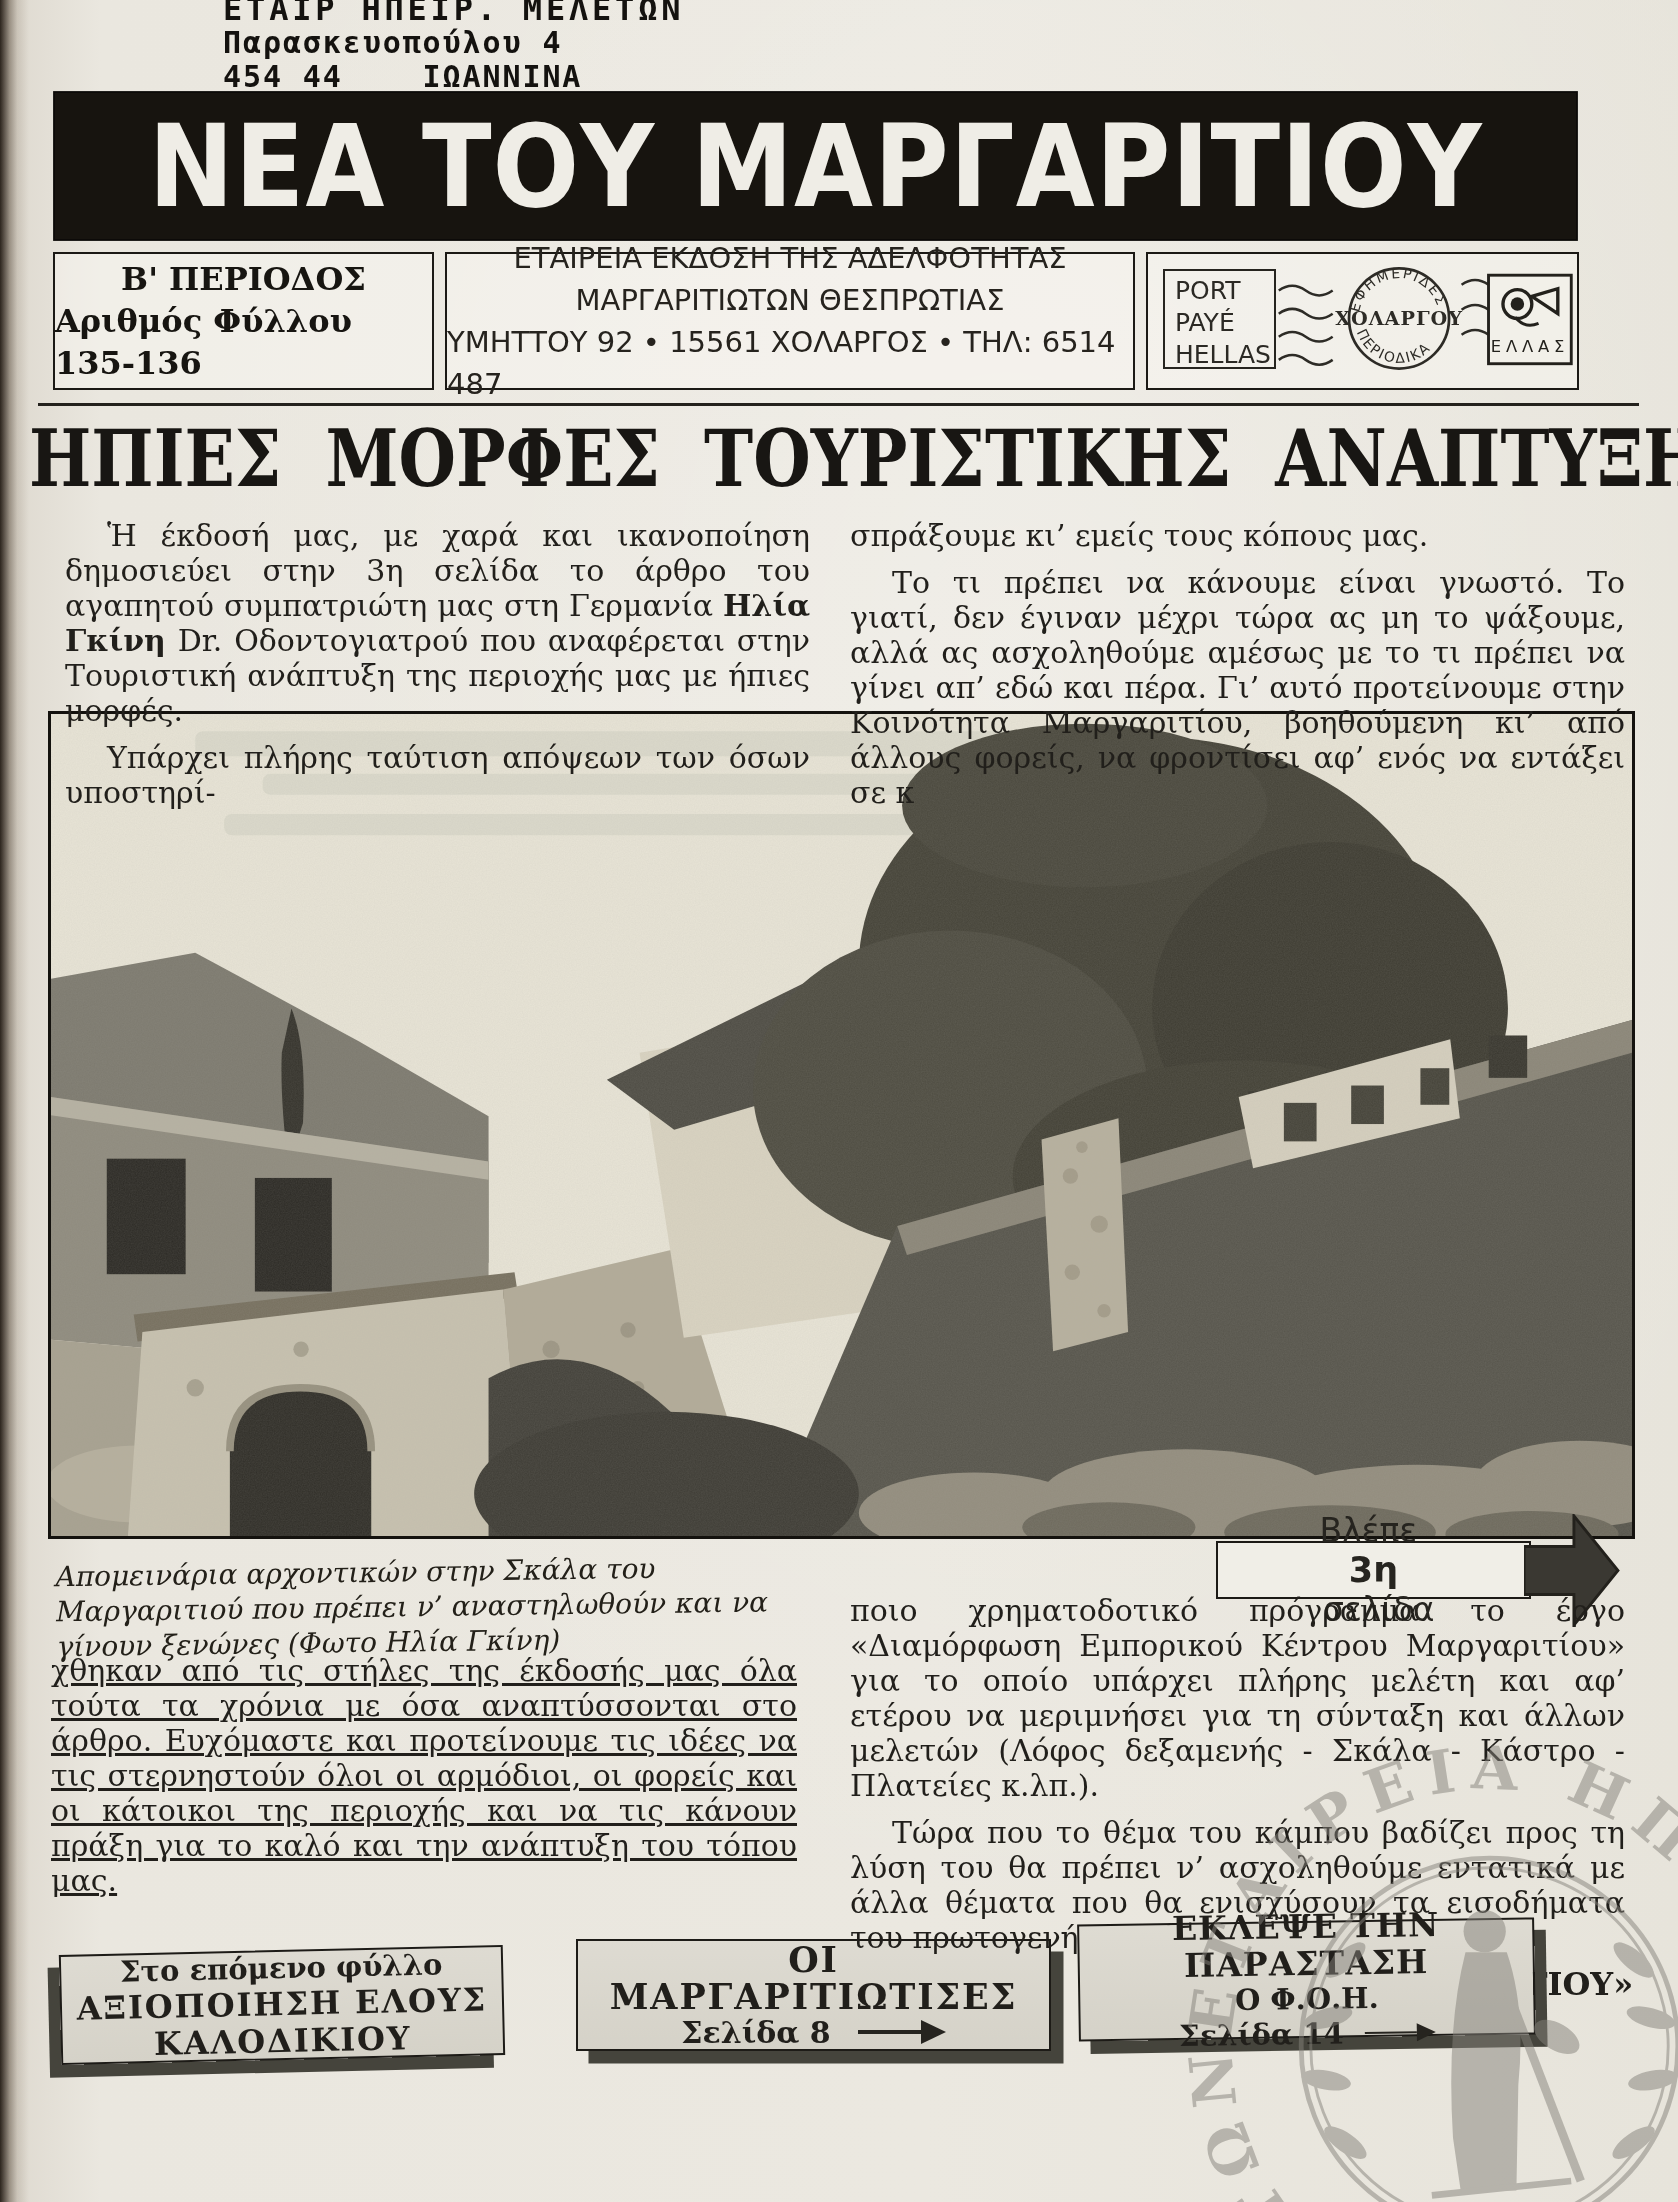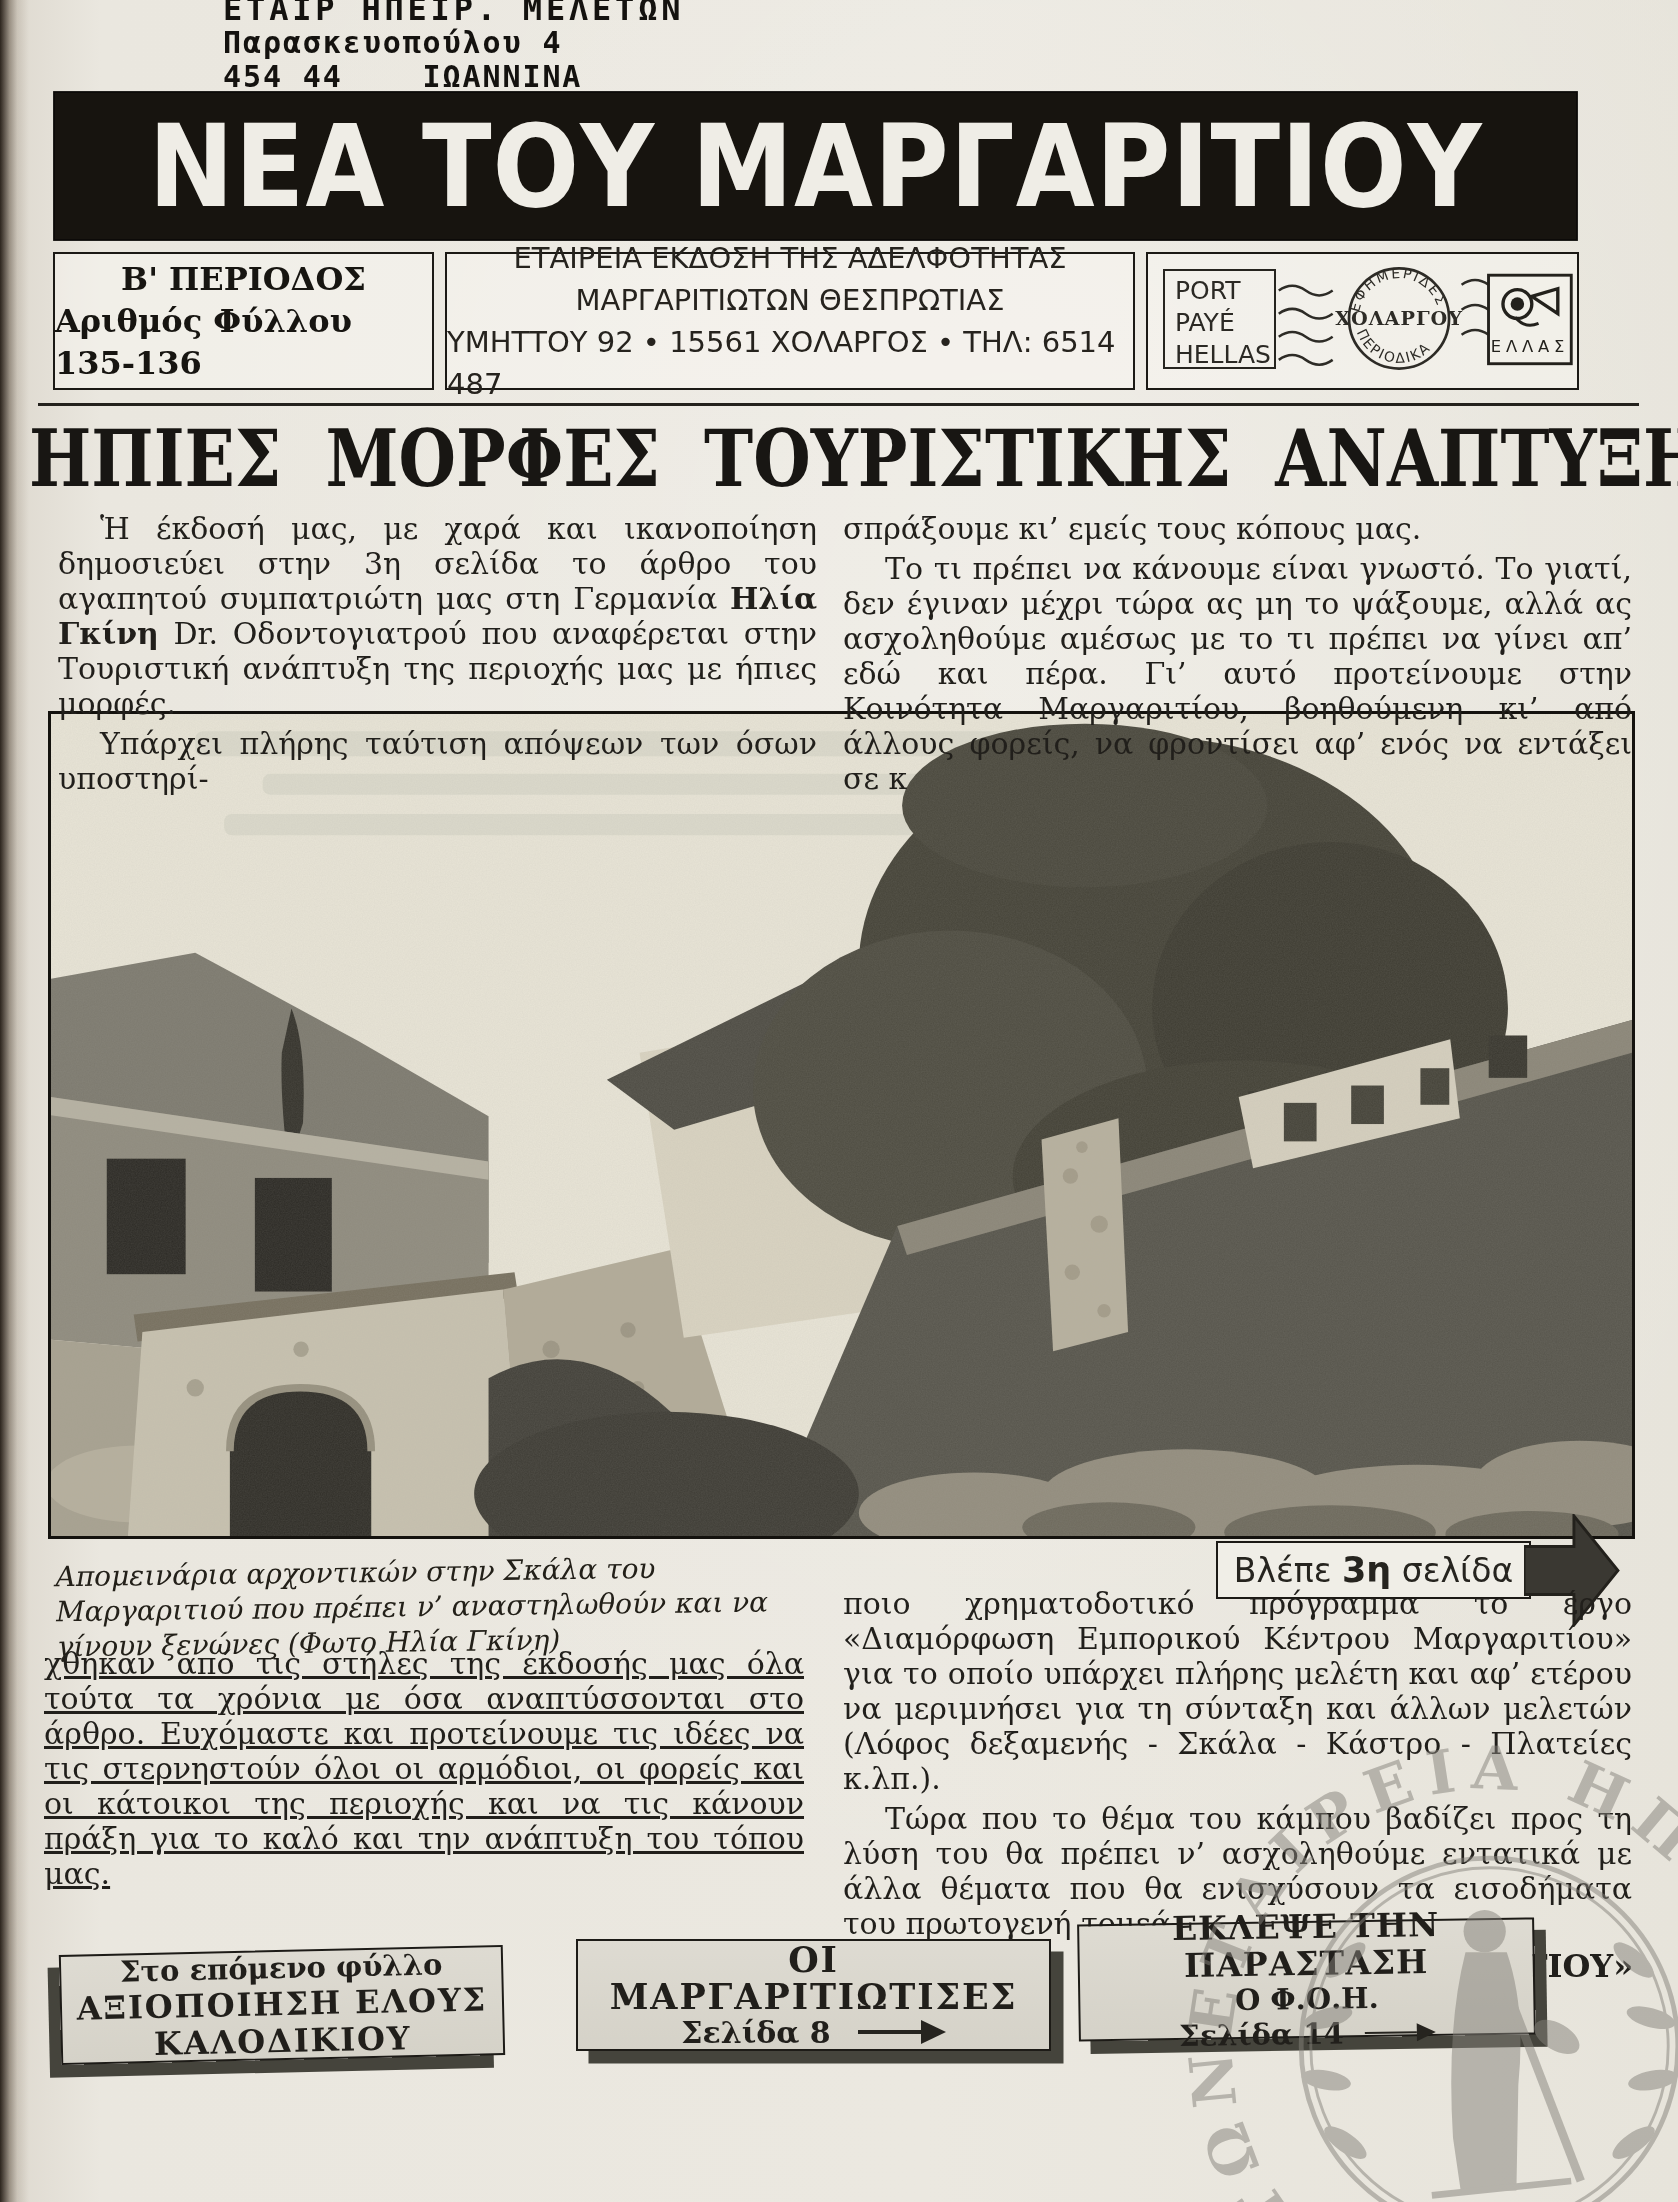--- a/index.html
+++ b/index.html
@@ -57,21 +57,21 @@
   .rule{left:38px;top:403px;width:1601px;height:2.9px;background:#24221d;}
   
   .headline{
     left:29px;top:413px;width:1621px;text-align:center;
     font-weight:bold;font-size:66px;color:#181613;
     transform:scaleY(1.18);transform-origin:top center;
     letter-spacing:0px;word-spacing:21px;white-space:nowrap;
   }
   
   .body-col{font-size:30px;line-height:35px;text-align:justify;color:#211f1b;}
-  .body-col p{margin:5px;}
+  .body-col p{margin:12px;}
   .body-col p.ind{text-indent:42px;}
   .col1-top{left:53px;top:506px;width:769px;}
   .col2-top{left:838px;top:506px;width:799px;}
   .col1-bot{left:39px;top:1641px;width:770px;text-decoration:underline;}
   .col2-bot{left:838px;top:1581px;width:799px;}
   .signature{margin-top:7.7px;text-align:right;font-weight:bold;font-size:32px;padding-right:3.8px;}
   
   .photo{
     left:48px;top:711px;width:1587px;height:828px;
     border:3.8px solid #14120e;box-sizing:border-box;background:#e8e4d7;
@@ -82,20 +82,21 @@
     left:56px;top:1554px;width:769px;
     font-style:italic;font-size:28px;line-height:35px;color:#232019;
     transform:rotate(-0.8deg);
   }
   
   .seepage{
     left:1216px;top:1541px;width:311px;height:54px;border:2.9px solid #1c1a16;
     background:#f0eee7;display:flex;align-items:center;justify-content:center;
     font-family:"DejaVu Sans","Liberation Sans",sans-serif;font-size:33px;color:#26241f;
     white-space:pre;
+    flex-direction:column;
   }
   .seepage b{font-size:35px;}
   .seepage-arrow{left:1524px;top:1514px;width:96px;height:113px;}
   
   .teaser{
     border:2.9px solid #1d1b17;
     background:linear-gradient(180deg,#dedbd2,#d5d2c8);
     display:flex;flex-direction:column;align-items:center;justify-content:center;
     color:#211f1b;text-align:center;
   }

